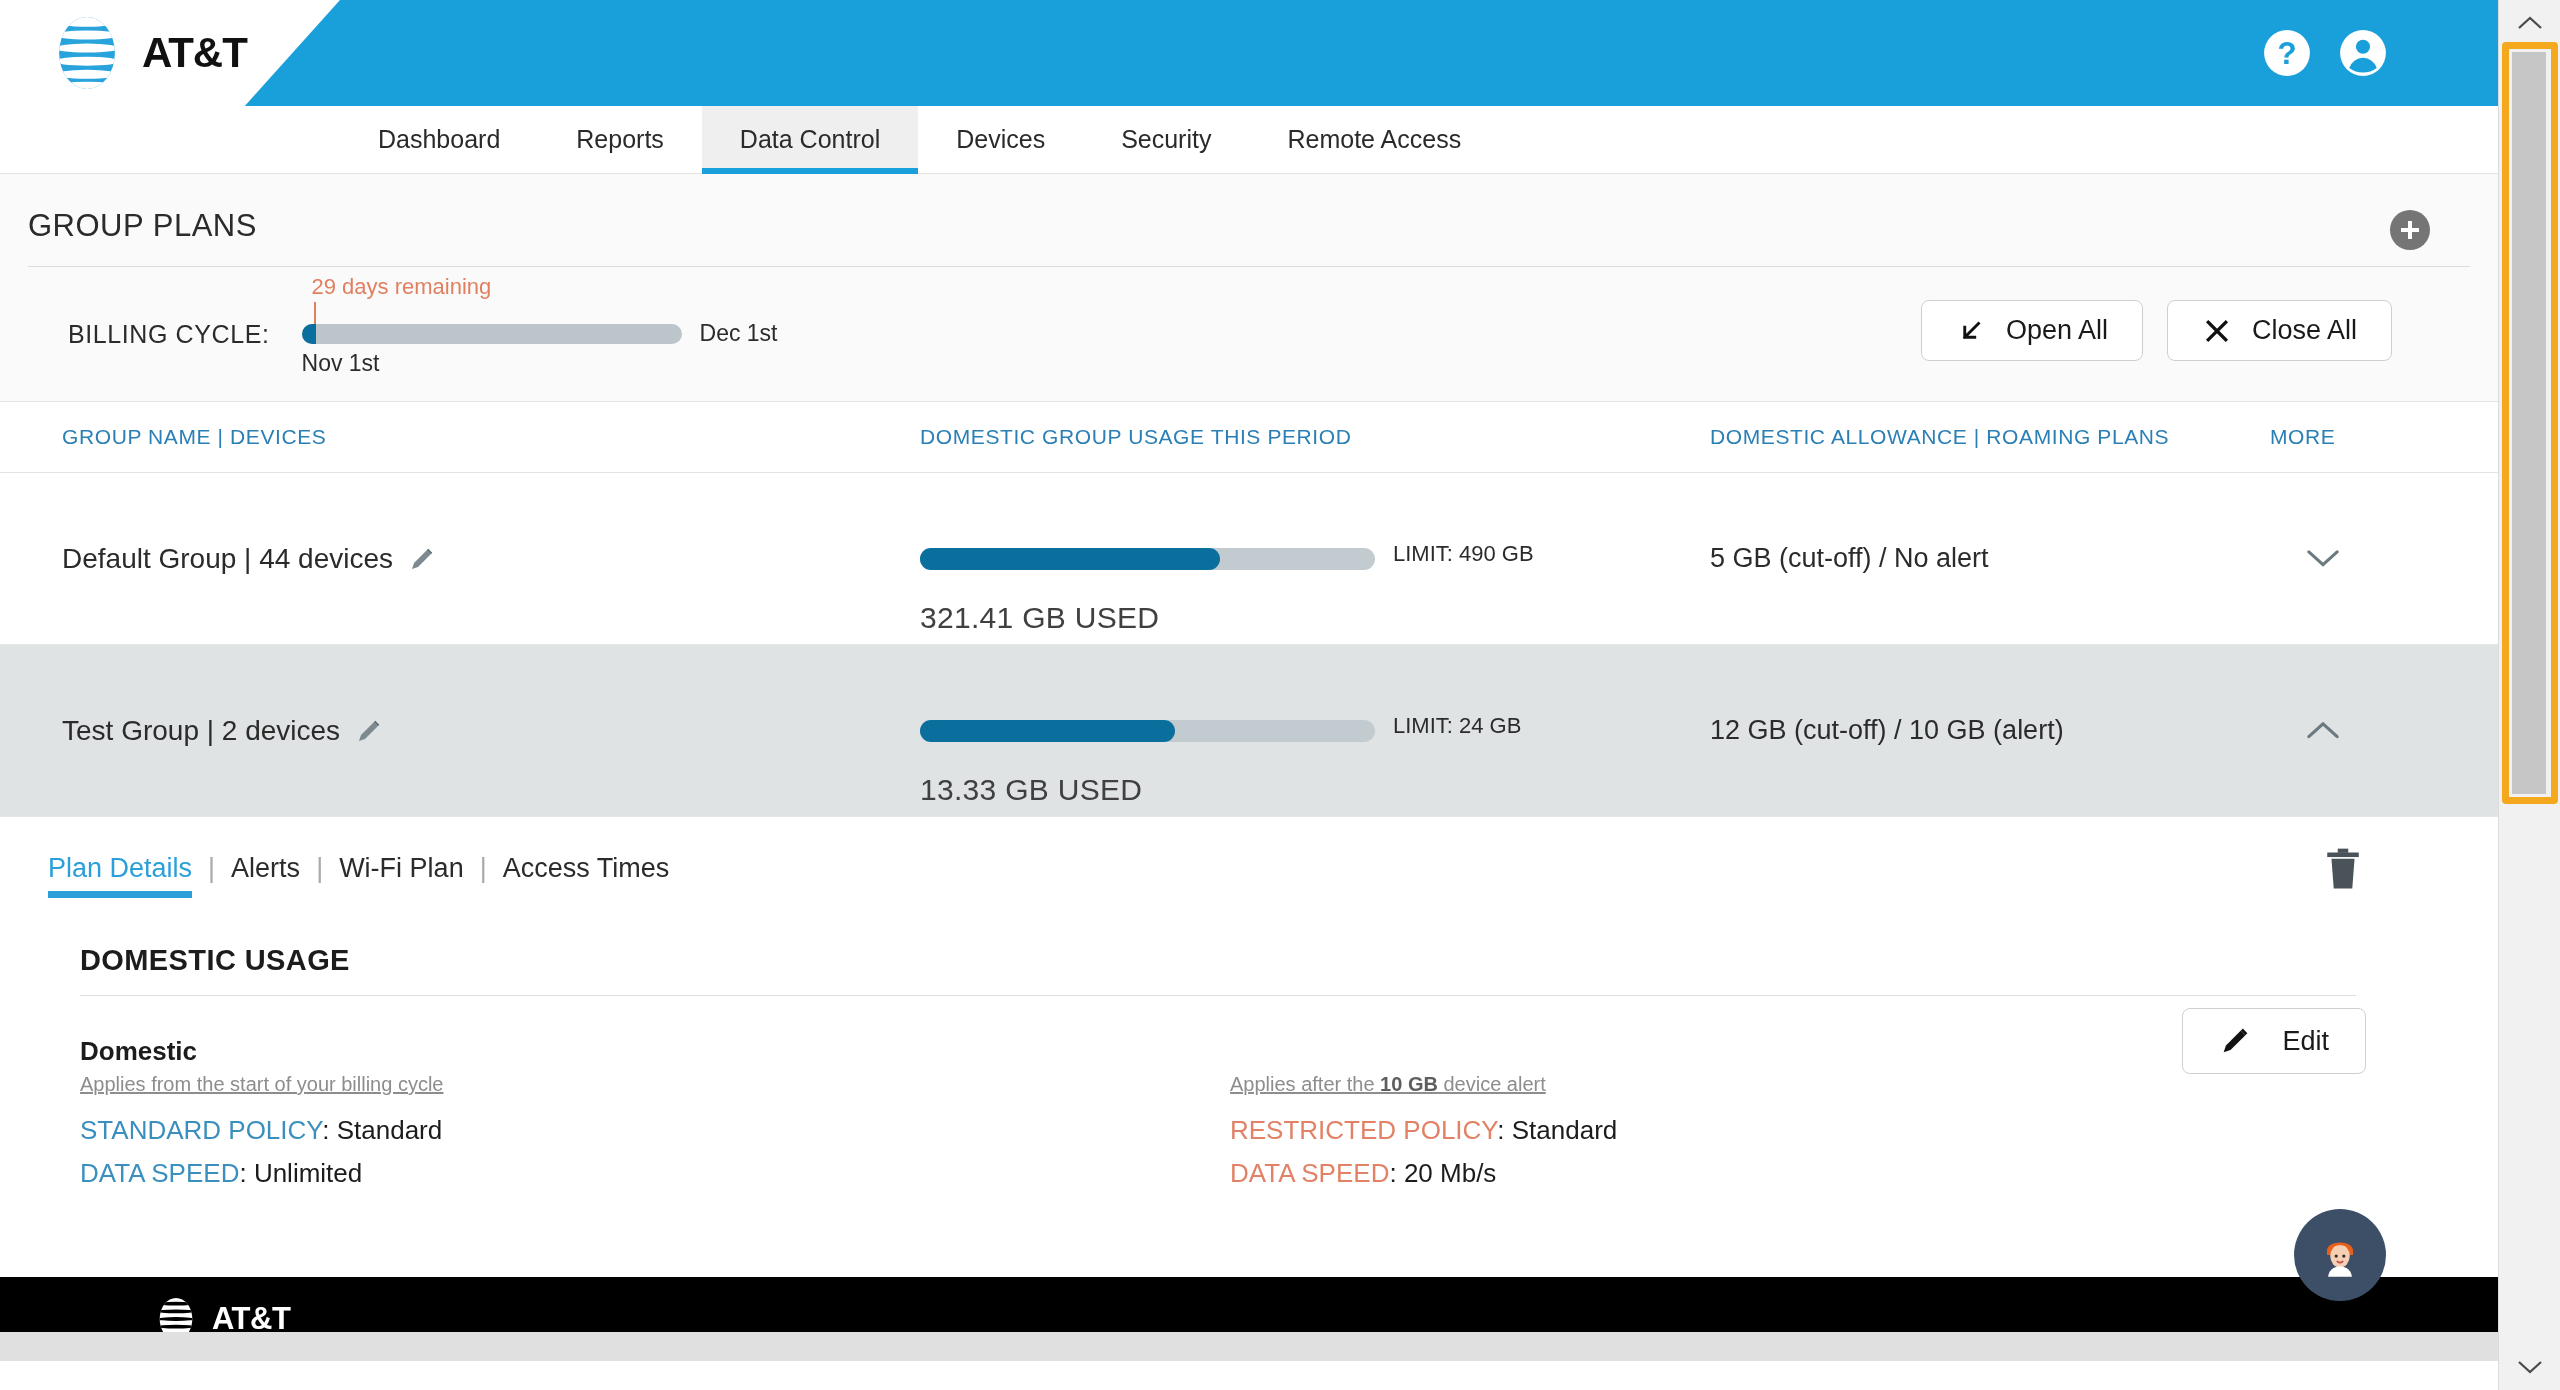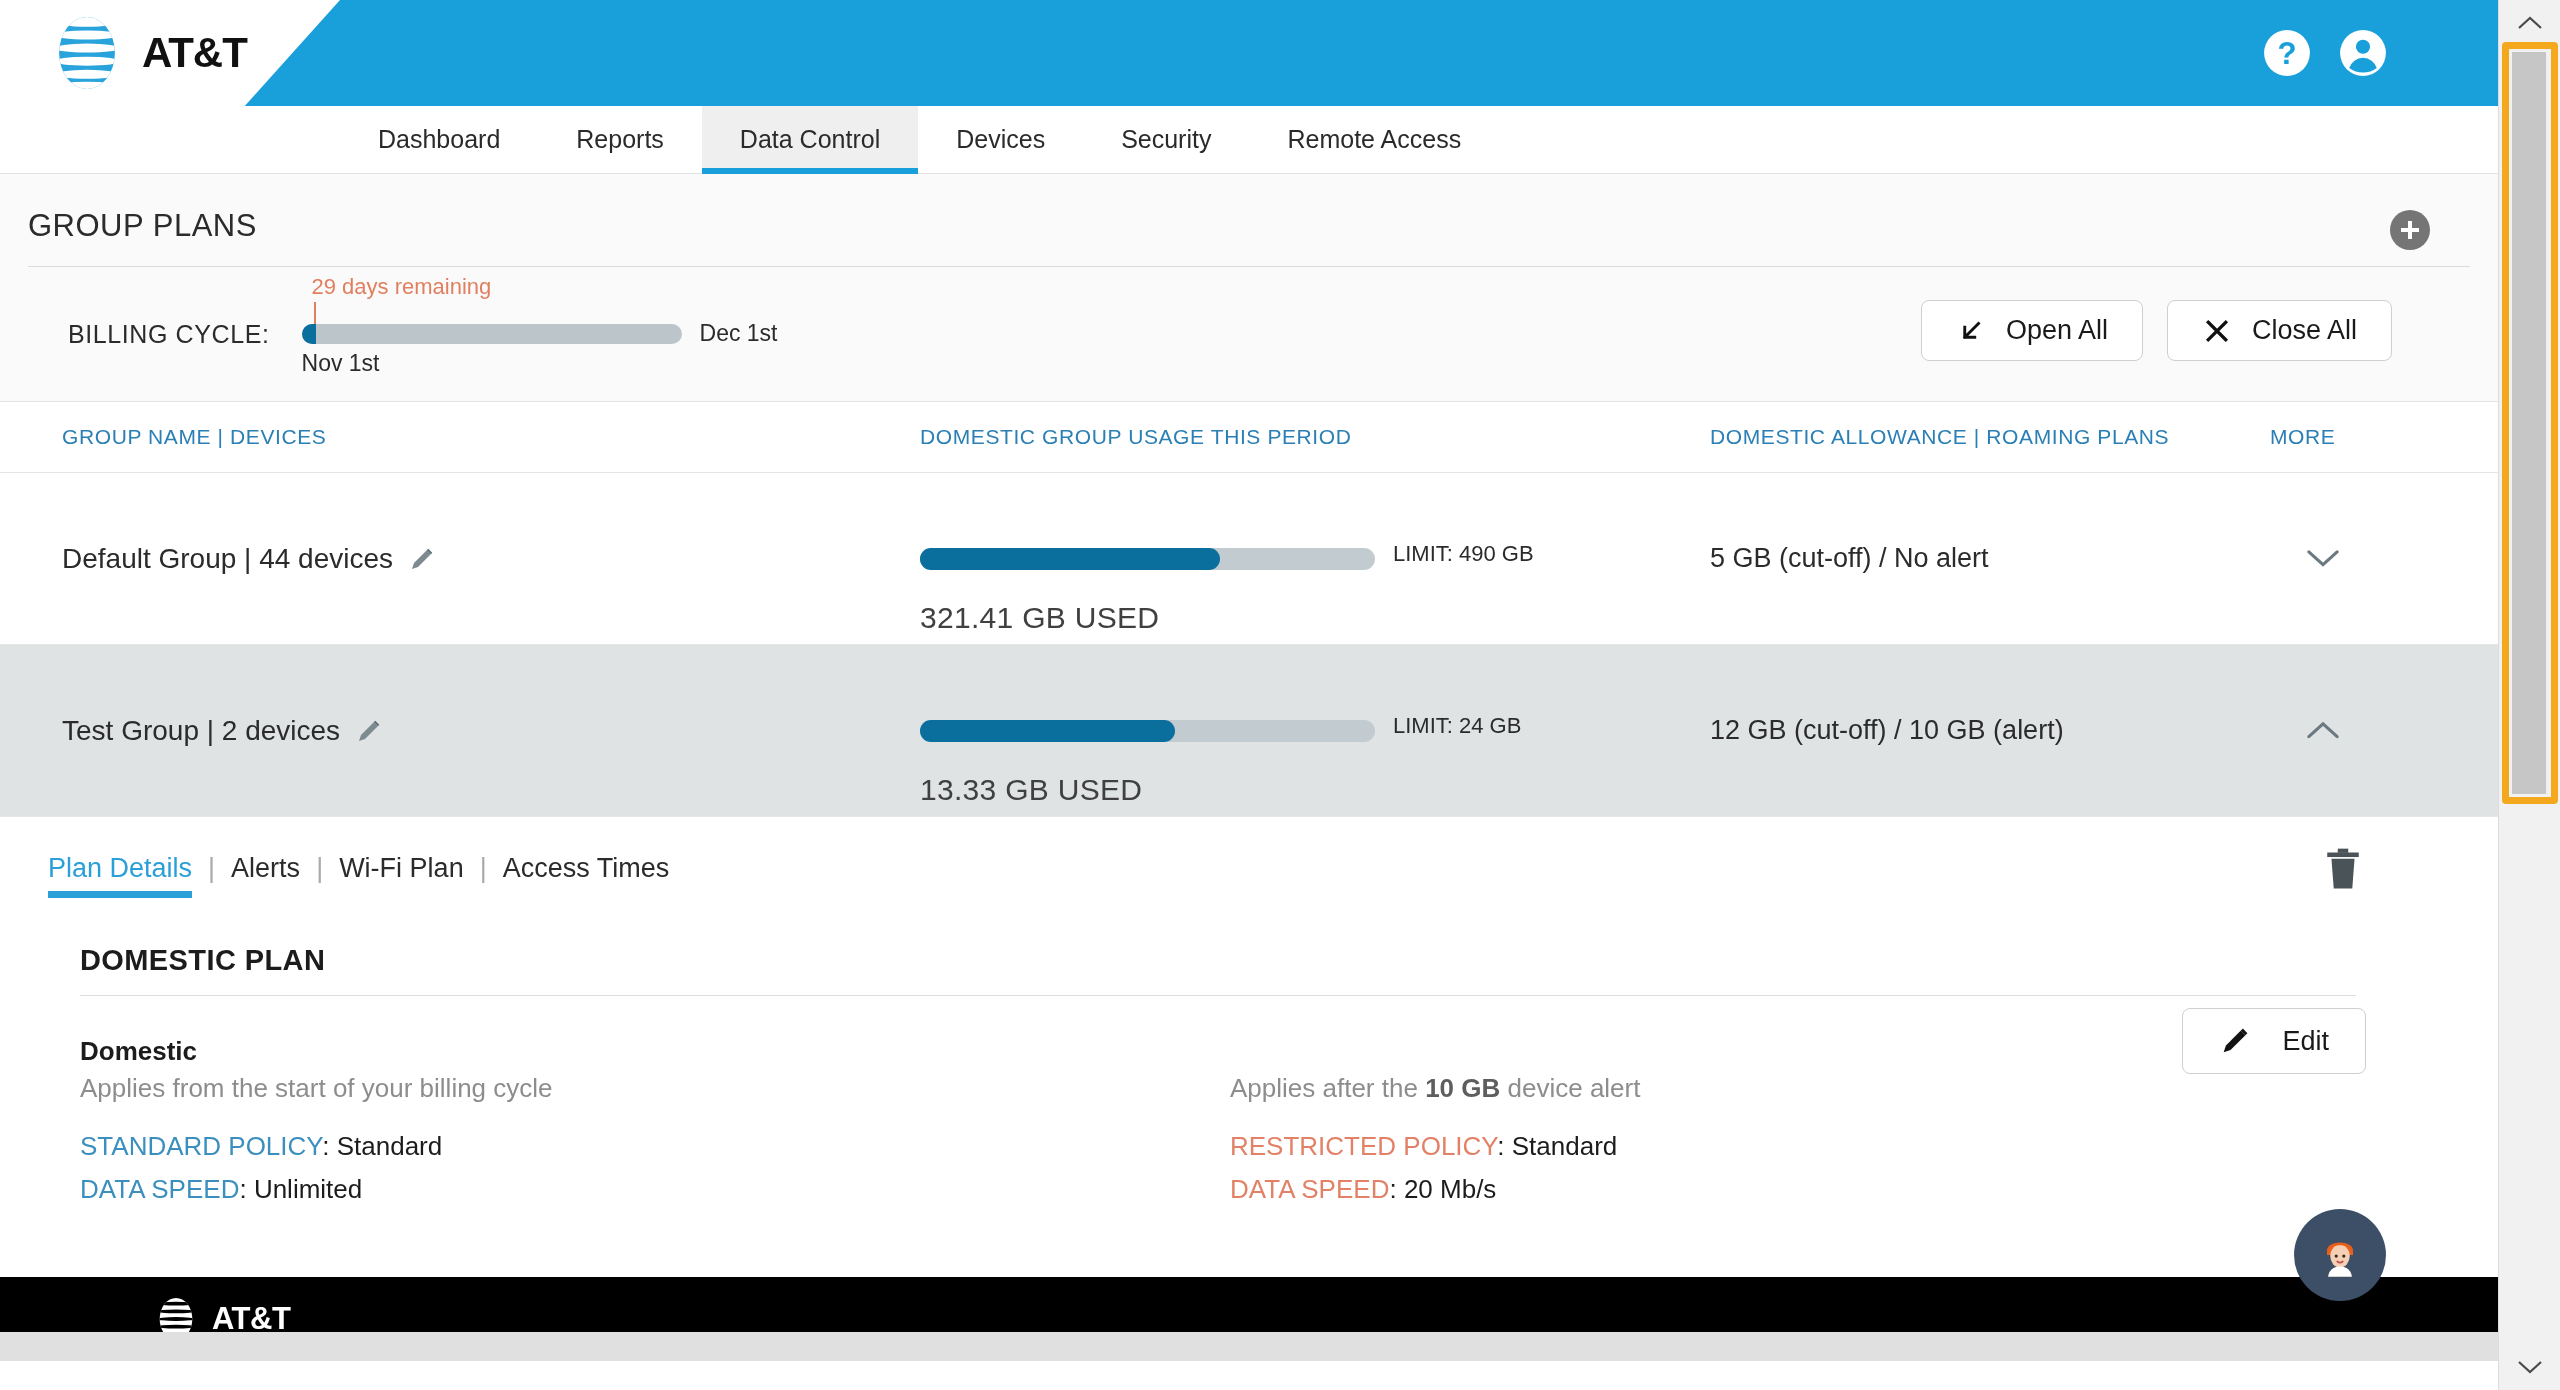--- a/index.html
+++ b/index.html
@@ -313,22 +313,23 @@
     display: flex;
     padding: 40px 0 0 80px;
     position: relative;
   }
   .plan-col { width: 1150px; }
   .plan-sub {
     font-size: 26px; font-weight: bold;
     color: #1c1c1c; margin-bottom: 6px;
   }
   .plan-note {
-    font-size: 26px; color: #8d8d8d;
-    margin-bottom: 27px;
+    font-size: 20px; color: #8d8d8d;
+    margin-bottom: 19px;
+    text-decoration: underline;
   }
   .plan-note b { color: #5e5e5e; }
   .plan-line {
     font-size: 26px; color: #1c1c1c;
     margin-bottom: 12px;
   }
   .lbl-blue { color: #3b8fbe; }
   .lbl-red  { color: #e28166; }
   .edit-btn {
     position: absolute;
@@ -580,21 +581,21 @@
           </span>
           <span class="trash-btn">
             <svg width="42" height="46" viewBox="0 0 24 26">
               <rect x="3" y="3" width="18" height="2.6" fill="#4a5358"></rect>
               <rect x="9" y="0.8" width="6" height="2.4" fill="#4a5358"></rect>
               <path d="M5.4 6.6 h13.2 l-1.3 17 H6.7 Z" fill="#4a5358"></path>
             </svg>
           </span>
         </div>
 
-        <div class="plan-heading">DOMESTIC PLAN</div>
+        <div class="plan-heading">DOMESTIC USAGE</div>
         <div class="plan-rule"></div>
 
         <div class="plan-cols">
           <div class="plan-col">
             <div class="plan-sub">Domestic</div>
             <div class="plan-note">Applies from the start of your billing cycle</div>
             <div class="plan-line">
               <span class="lbl-blue">STANDARD POLICY</span><span>: </span><span>Standard</span>
             </div>
             <div class="plan-line">

